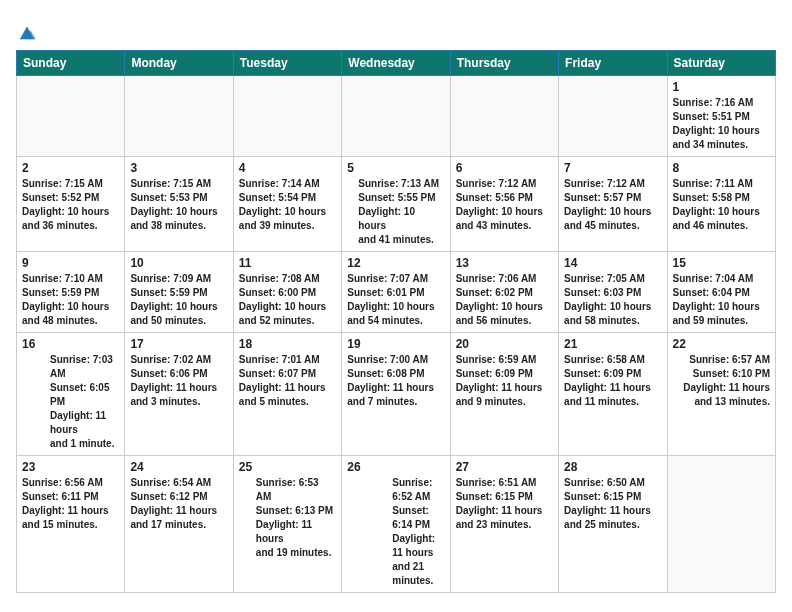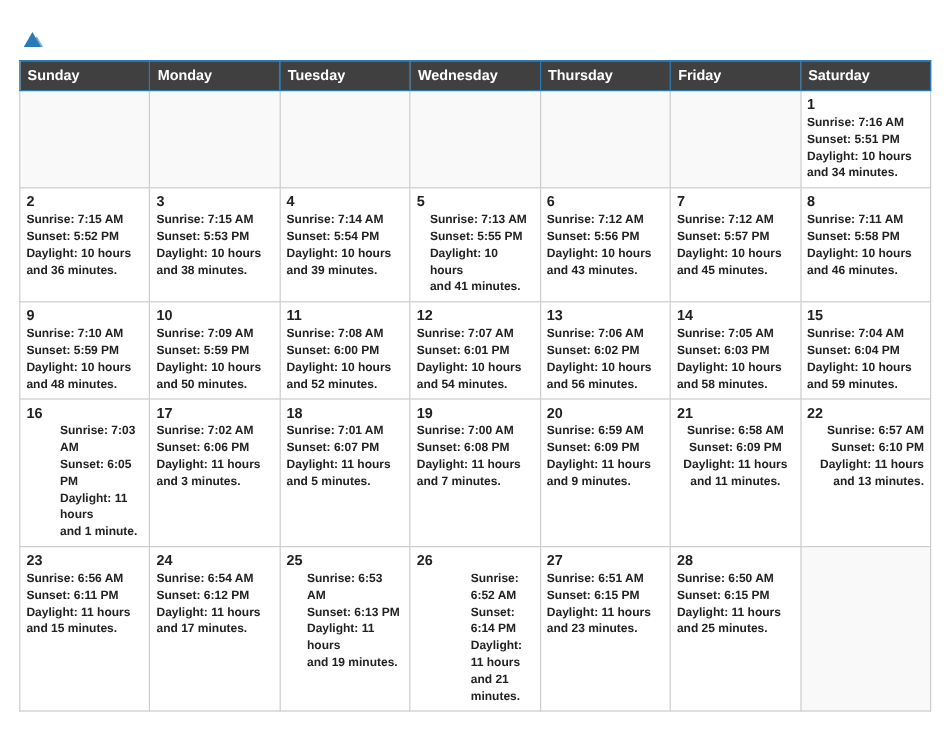--- a/index.html
+++ b/index.html
@@ -33,21 +33,21 @@
     .location {
       font-size: 14px;
       color: #444;
     }
     .calendar {
       width: 100%;
       border-collapse: collapse;
       border: 1px solid #aaa;
     }
     .calendar th {
-      background-color: #404040;
+      background-color: #0f766e;
       color: #fff;
       font-size: 12px;
       font-weight: bold;
       padding: 5px 6px;
       border: 1px solid #2a7ab8;
       text-align: left;
     }
     .calendar td {
       width: calc(100% / 7);
       vertical-align: top;
@@ -256,21 +256,21 @@
         </td>
         <td>
           <span class="day-number">20</span>
           <div class="day-info" style="white-space: pre-wrap;">Sunrise: 6:59 AM
 Sunset: 6:09 PM
 Daylight: 11 hours
 and 9 minutes.</div>
         </td>
         <td>
           <span class="day-number">21</span>
-          <div class="day-info" style="white-space: pre-wrap; text-align: center;">Sunrise: 6:58 AM
+          <div class="day-info" style="white-space: pre-wrap;">Sunrise: 6:58 AM
 Sunset: 6:09 PM
 Daylight: 11 hours
 and 11 minutes.</div>
         </td>
         <td>
           <span class="day-number">22</span>
           <div class="day-info" style="white-space: pre-wrap; text-align: right;">Sunrise: 6:57 AM
 Sunset: 6:10 PM
 Daylight: 11 hours
 and 13 minutes.</div>

